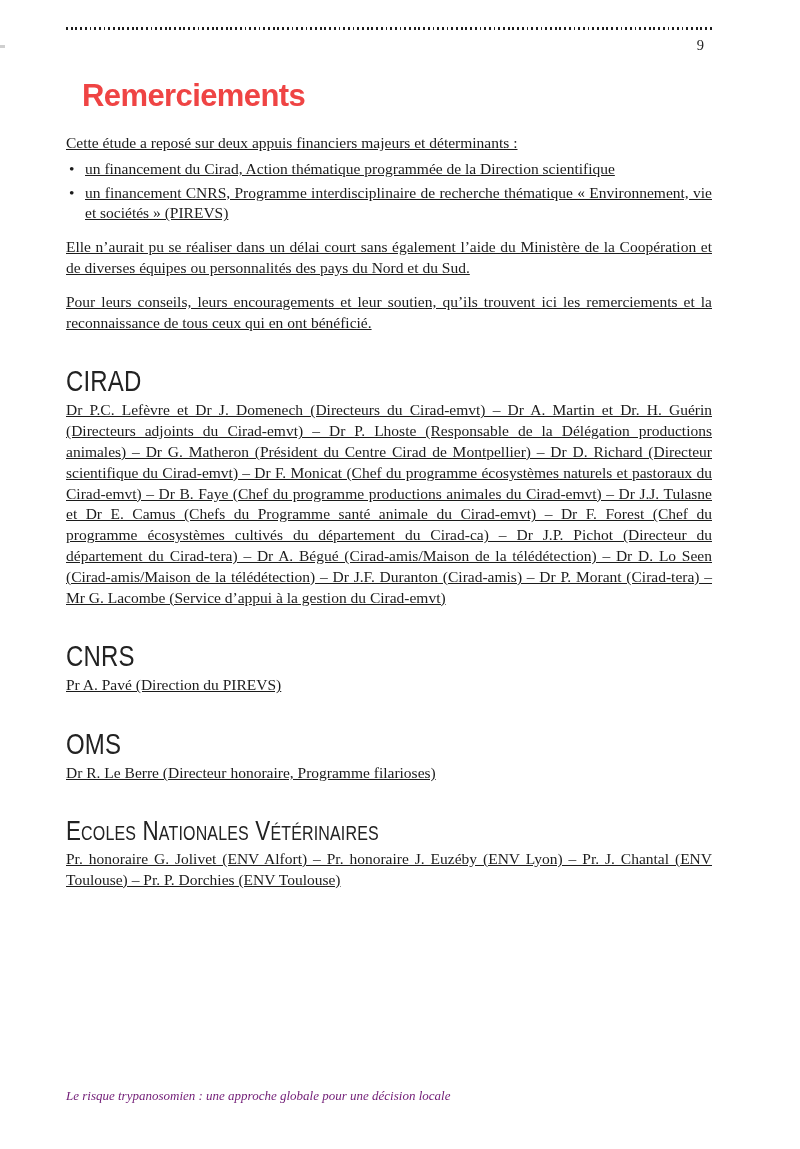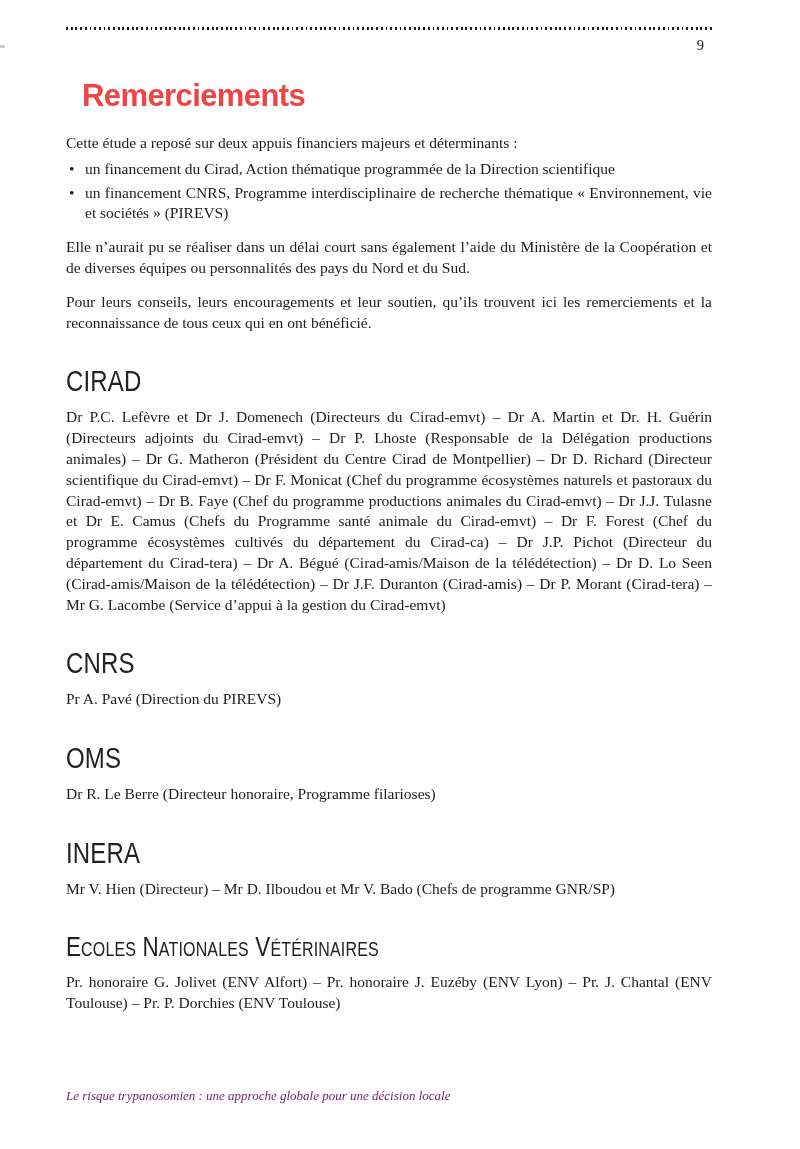--- a/index.html
+++ b/index.html
@@ -42,20 +42,21 @@
     letter-spacing: -0.6px;
     color: #ef4444;
     margin: 26px 0 0 16px;
     line-height: 1.05;
   }
   p {
     font-size: 15.5px;
     line-height: 20.8px;
     margin: 0;
     text-align: justify;
+    text-decoration: underline;
   }
   .lead {
     margin-top: 21px;
   }
   .bullets {
     margin-top: 5px;
   }
   .bullet-item {
     display: flex;
     margin-top: 3px;
@@ -87,21 +88,21 @@
     margin: 0;
     transform: scaleX(0.80);
     transform-origin: 0 60%;
     white-space: nowrap;
   }
   h2.org-heading.smallcaps {
     font-variant: small-caps;
     font-size: 28px;
   }
   .section p {
-    margin-top: 11px;
+    margin-top: 4px;
   }
   .footer-note {
     position: absolute;
     left: 66px;
     top: 1088px;
     font-family: "Liberation Serif", serif;
     font-style: italic;
     font-size: 13px;
     color: #701a75;
     white-space: nowrap;
@@ -155,24 +156,20 @@
       <h2 class="org-heading">CNRS</h2>
       <p>Pr A. Pavé (Direction du PIREVS)</p>
     </div>
 
     <div class="section">
       <h2 class="org-heading">OMS</h2>
       <p>Dr R. Le Berre (Directeur honoraire, Programme filarioses)</p>
     </div>
 
 
-    <div class="section">
-      <h2 class="org-heading">INERA</h2>
-      <p>Mr V. Hien (Directeur) – Mr D. Ilboudou et Mr V. Bado (Chefs de programme GNR/SP)</p>
-    </div>
 
     <div class="section">
       <h2 class="org-heading smallcaps">Ecoles Nationales Vétérinaires</h2>
       <p>Pr. honoraire G. Jolivet (ENV Alfort) – Pr. honoraire J. Euzéby (ENV Lyon) – Pr. J. Chantal (ENV Toulouse) – Pr. P. Dorchies (ENV Toulouse)</p>
     </div>
 
   </div>
 
   <div class="footer-note">Le risque trypanosomien : une approche globale pour une décision locale</div>
 

